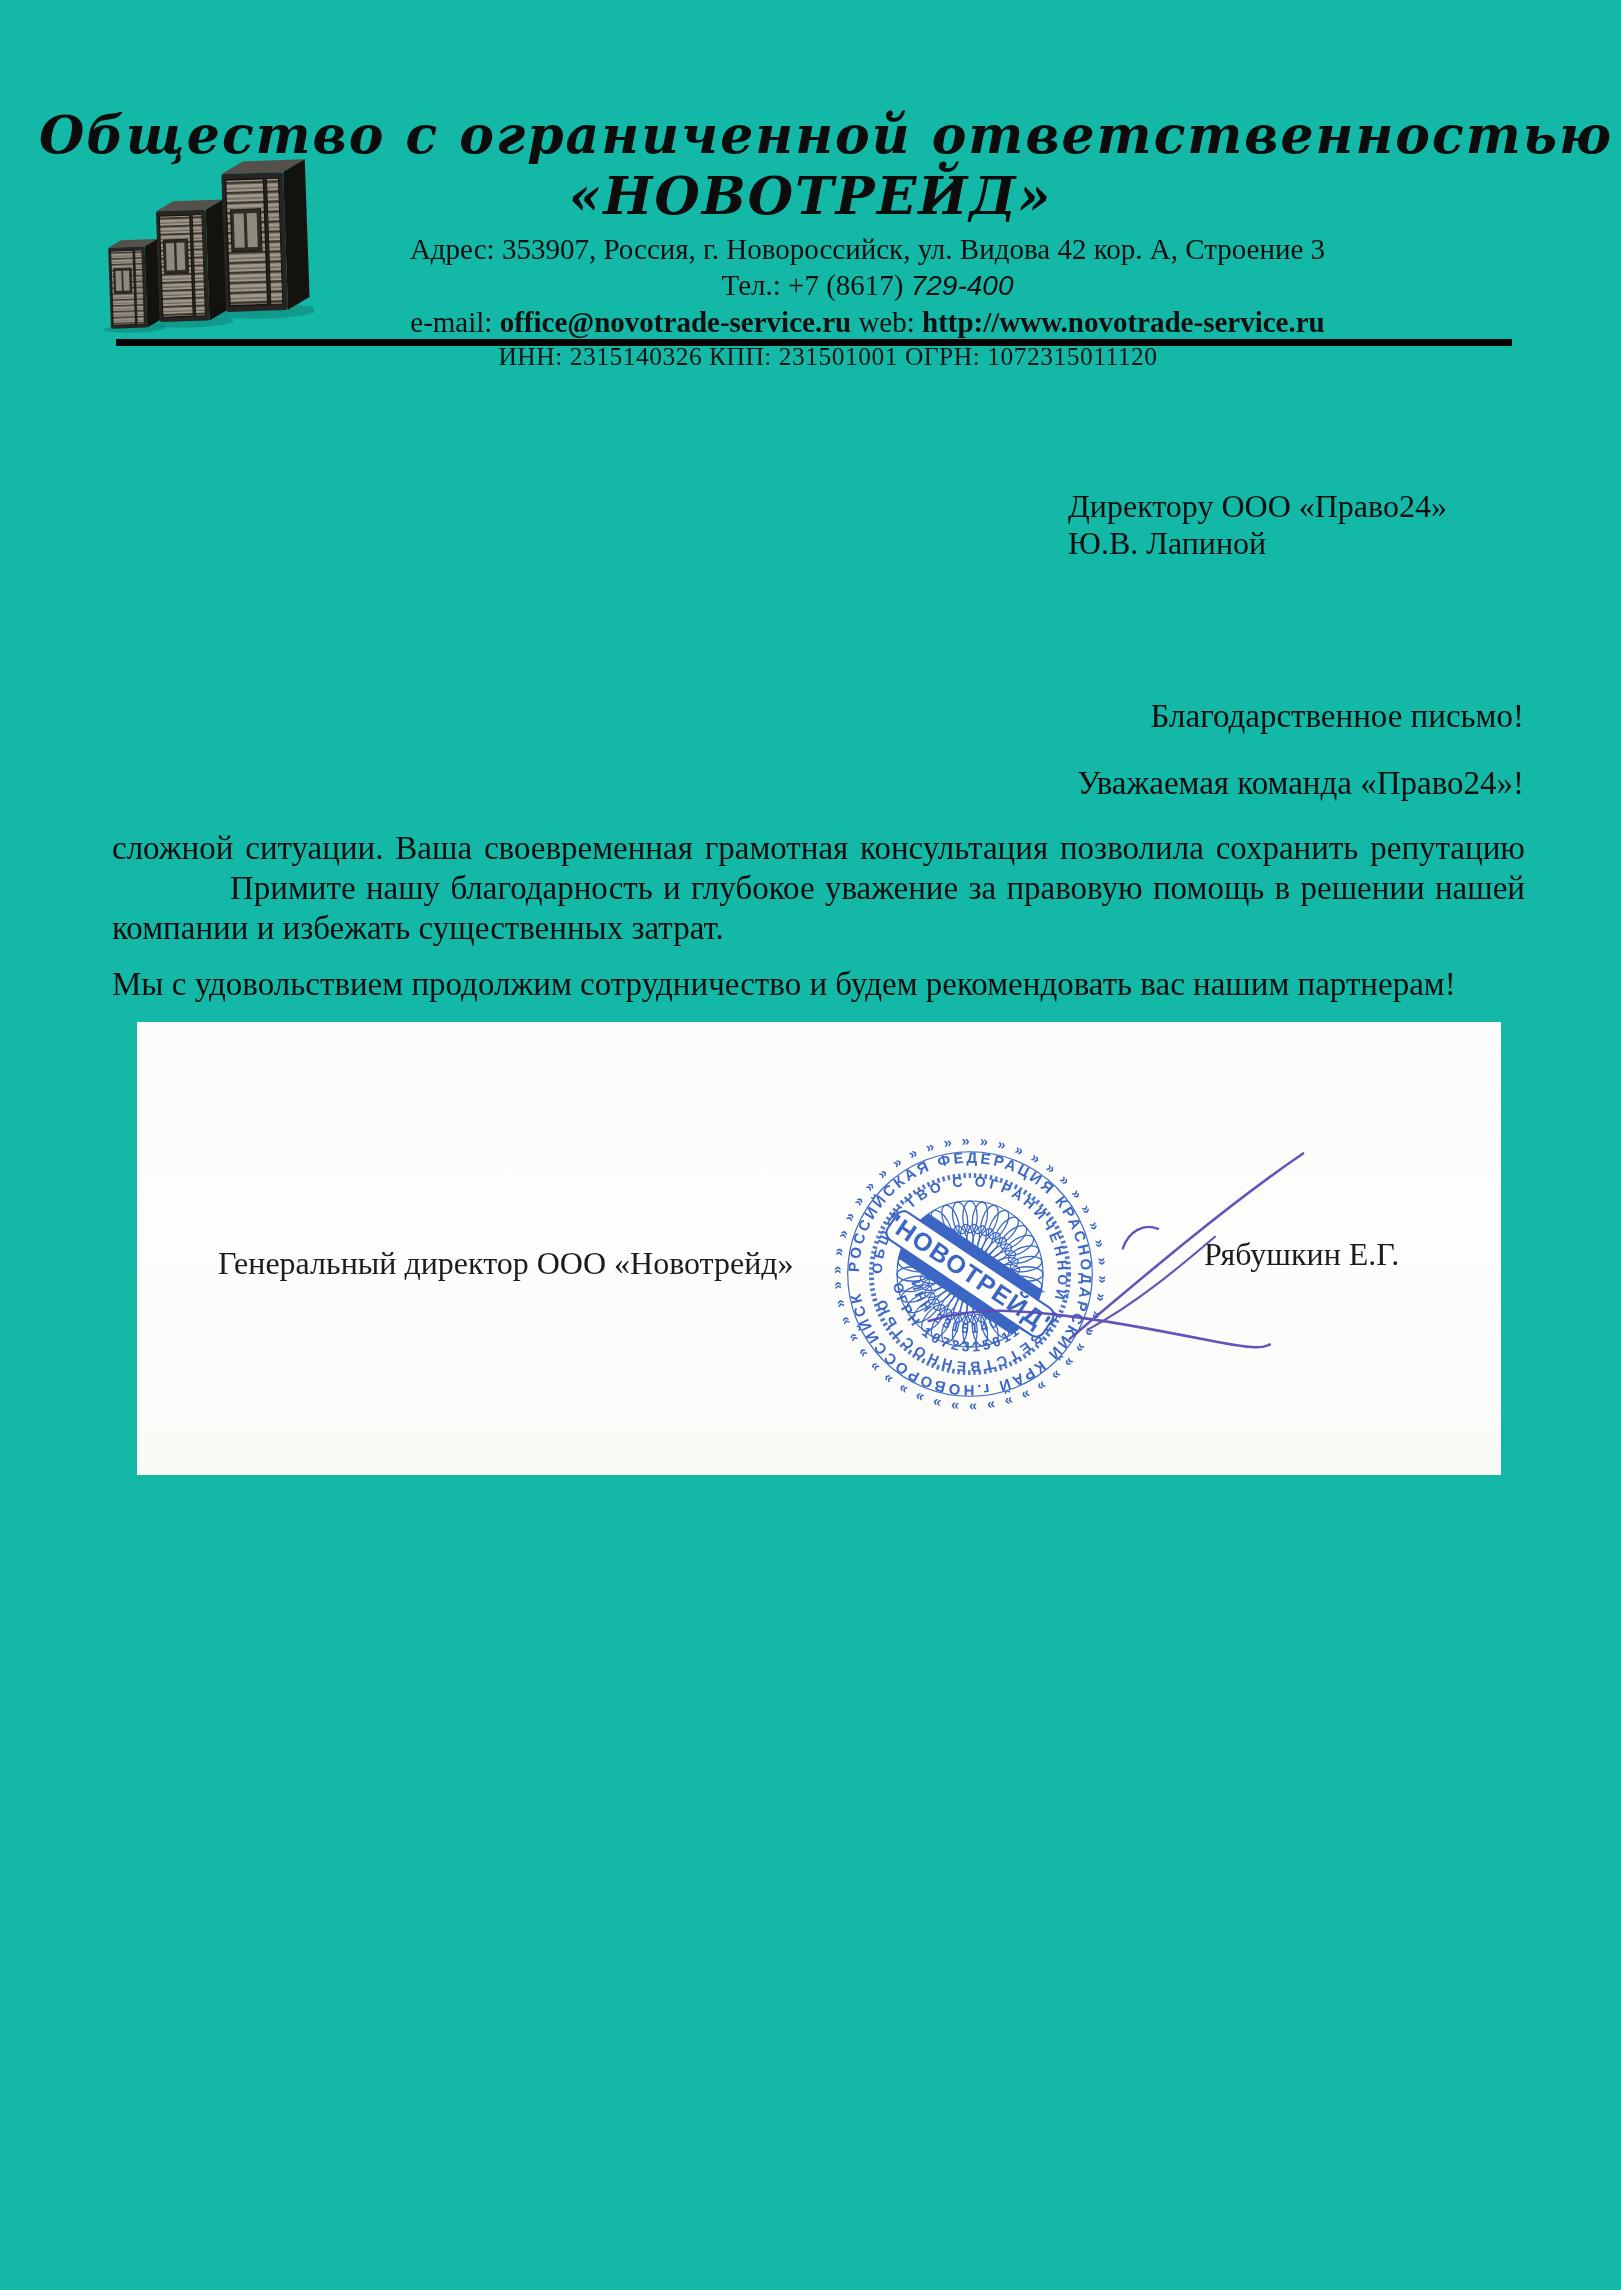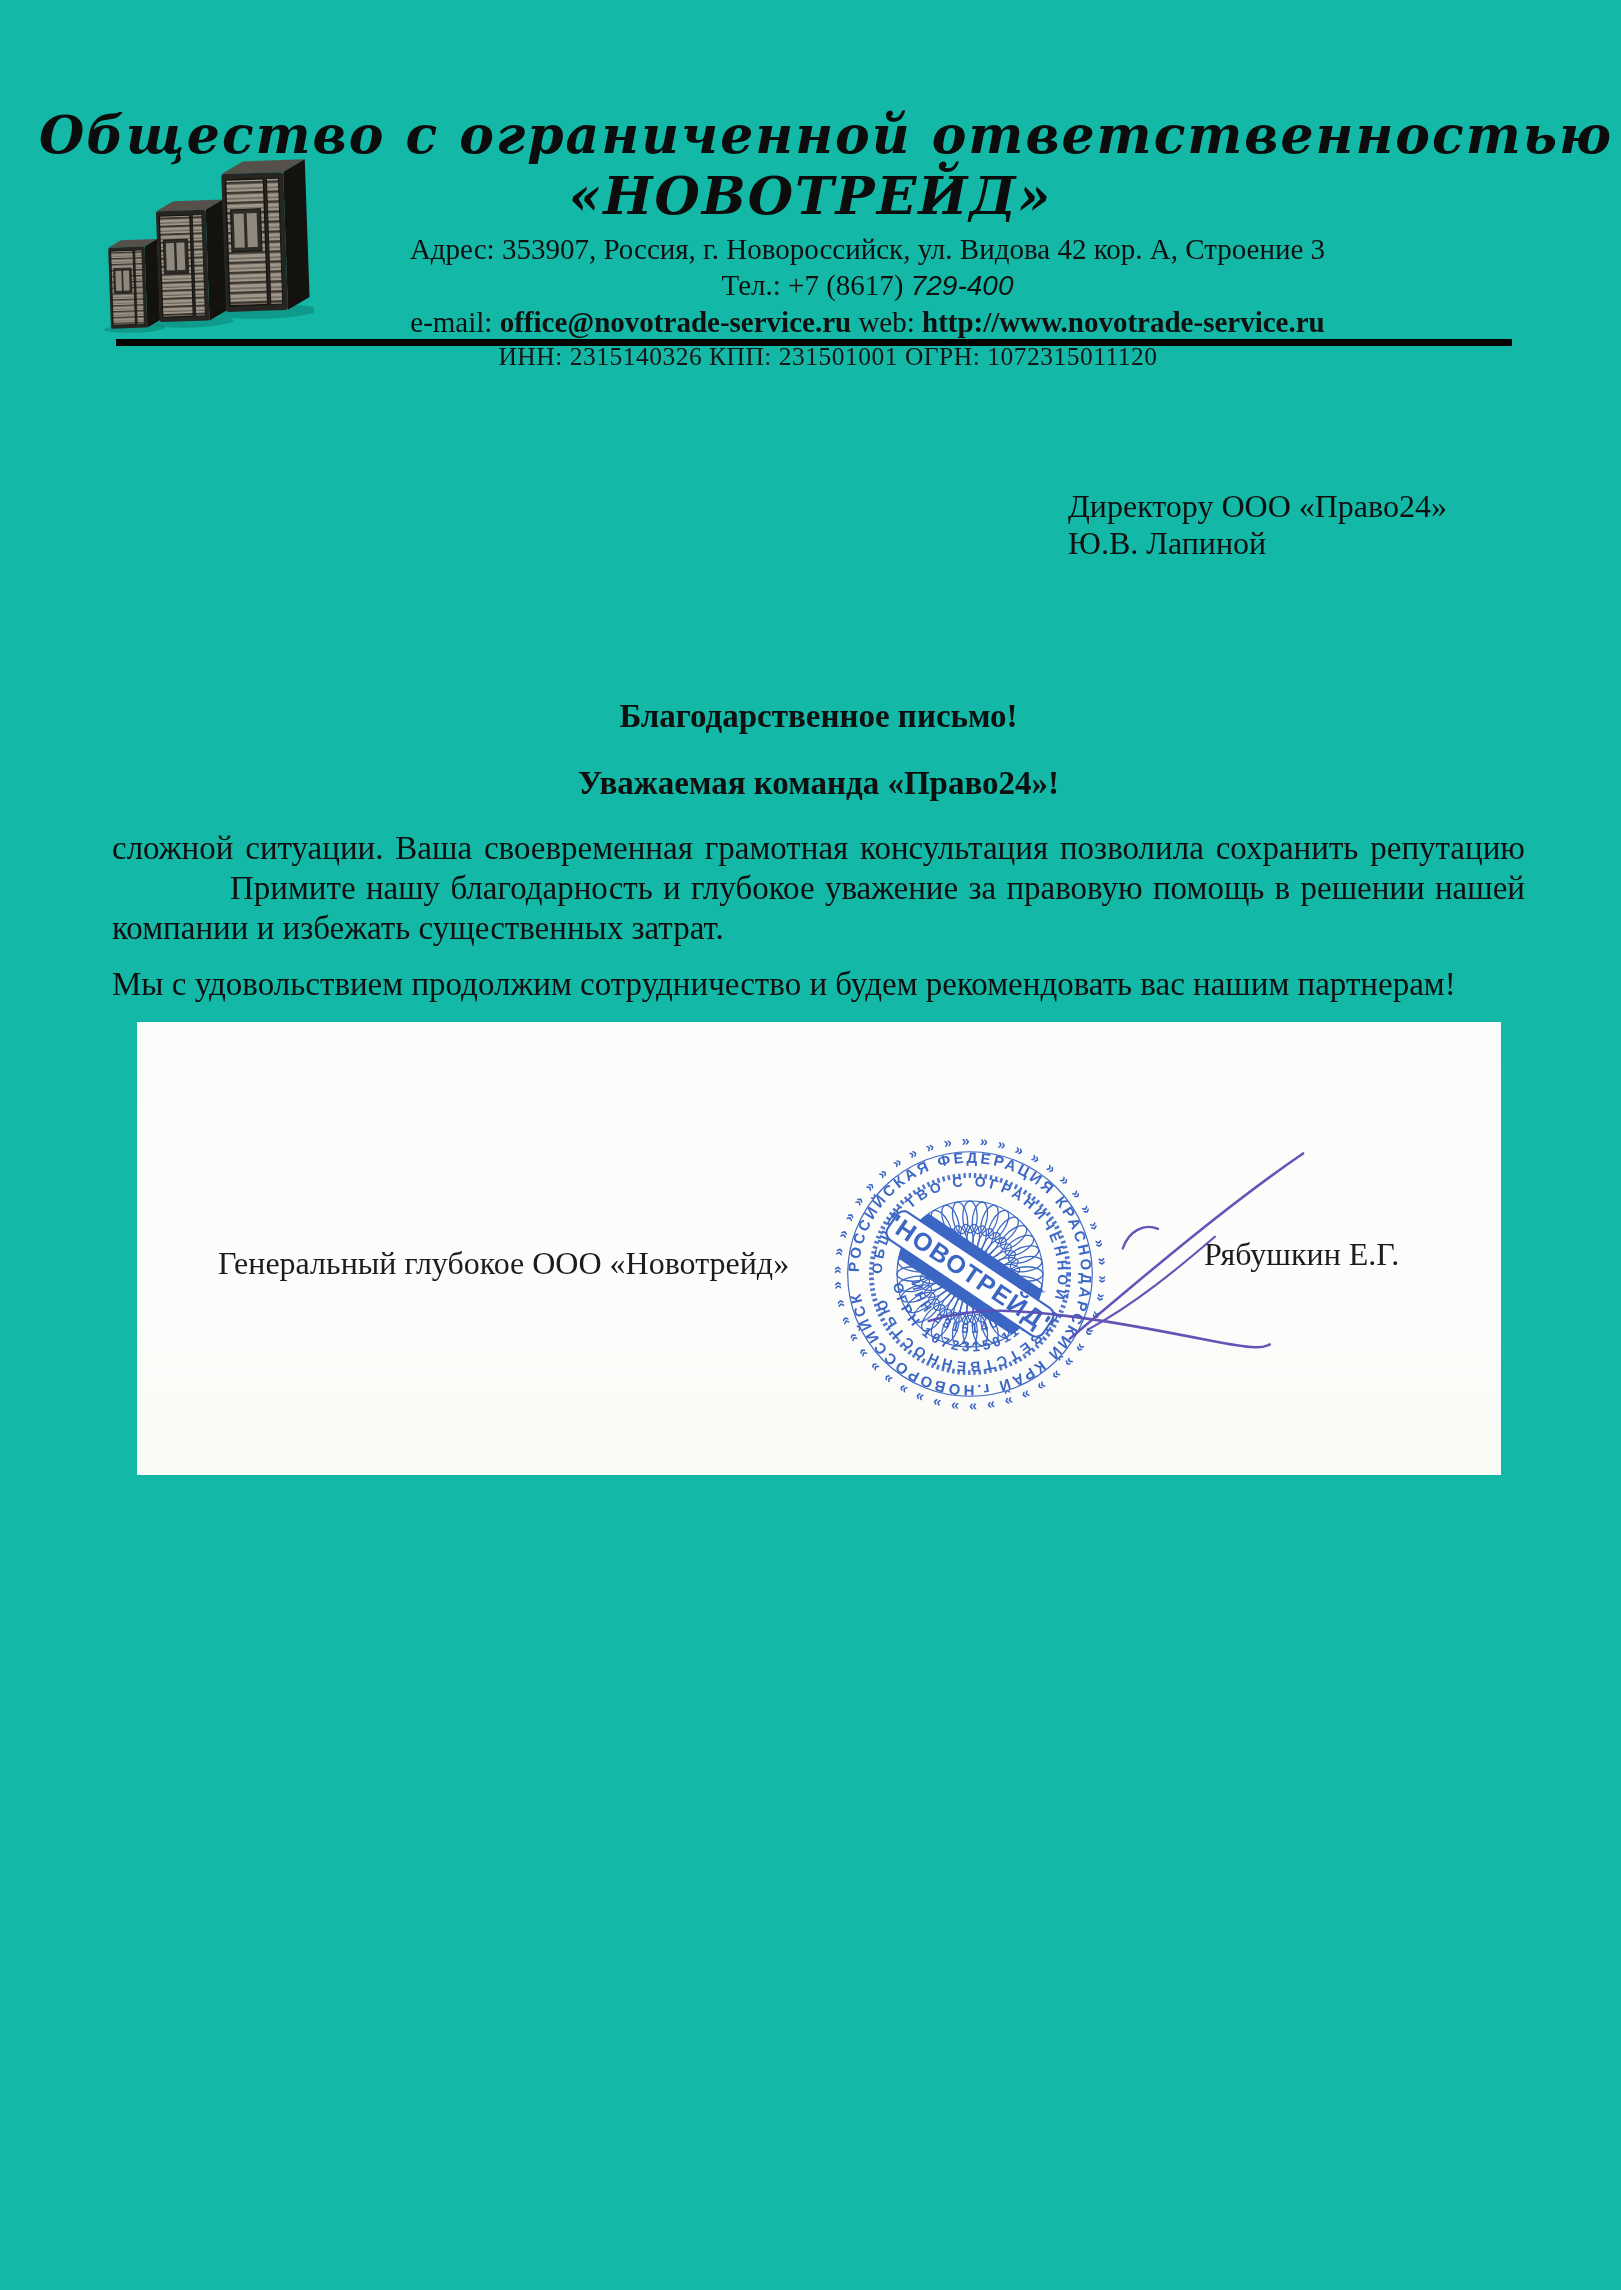--- a/index.html
+++ b/index.html
@@ -26,21 +26,21 @@
   .hline{line-height:36px;white-space:nowrap;}
   .sans{font-family:"Liberation Sans", sans-serif;font-size:28px;font-style:italic;}
   .rule{left:116px;width:1396px;height:6.9px;background:#050505;}
   .reg-line{left:147px;width:1362px;text-align:center;
     font-size:25.5px;letter-spacing:0.5px;color:#151515;white-space:nowrap;}
 
   
   .addressee{left:1068px;top:488px;font-size:32px;line-height:37px;color:#101010;}
 
   
-  .centered-line{left:113px;width:1411px;text-align:center;font-size:33px;color:#0f0f0f;white-space:nowrap;font-weight:bold;}
+  .centered-line{left:113px;width:1411px;text-align:right;font-size:33px;color:#0f0f0f;white-space:nowrap;}
   .para{left:112px;width:1413px;font-size:33px;line-height:40px;color:#0f0f0f;}
   .jline{text-align:justify;text-align-last:justify;}
   .indent{text-indent:118px;}
 
   
   .scan-area{
     left:137px;top:1022px;width:1364px;height:453px;
     background:linear-gradient(180deg,#fbfbf9 0%,#fdfdfc 45%,#fafaf7 100%);
   }
   .sig-title{left:218px;top:1245px;font-size:32px;color:#1c1c1c;white-space:nowrap;}
@@ -111,21 +111,21 @@
   <div class="abs para" style="top:828px;">
     <div class="jline">сложной ситуации. Ваша своевременная грамотная консультация позволила сохранить репутацию</div>
     <div class="jline indent">Примите нашу благодарность и глубокое уважение за правовую помощь в решении нашей</div>
     <div>компании и избежать существенных затрат.</div>
   </div>
 
   <div class="abs para" style="top:964px;">Мы с удовольствием продолжим сотрудничество и будем рекомендовать вас нашим партнерам!</div>
 
   <div class="abs scan-area"></div>
 
-  <div class="abs sig-title">Генеральный глубокое ООО «Новотрейд»</div>
+  <div class="abs sig-title">Генеральный директор ООО «Новотрейд»</div>
   <div class="abs sig-name">Рябушкин Е.Г.</div>
 
   <svg class="abs stamp-svg" viewBox="-150 -150 300 300">
     <defs>
       <path id="cw-outer" d="M -115 0 A 115 115 0 1 1 115 0 A 115 115 0 1 1 -115 0"></path>
       <path id="cw-mid" d="M -91 0 A 91 91 0 1 1 91 0 A 91 91 0 1 1 -91 0"></path>
       <path id="cw-chev" d="M -133 0 A 133 133 0 1 1 133 0 A 133 133 0 1 1 -133 0"></path>
       <path id="ccw-ogrn" d="M -80 0 A 80 80 0 0 0 80 0"></path>
       <path id="ccw-inn" d="M -61 0 A 61 61 0 0 0 61 0"></path>
       <clipPath id="rosette-clip">

